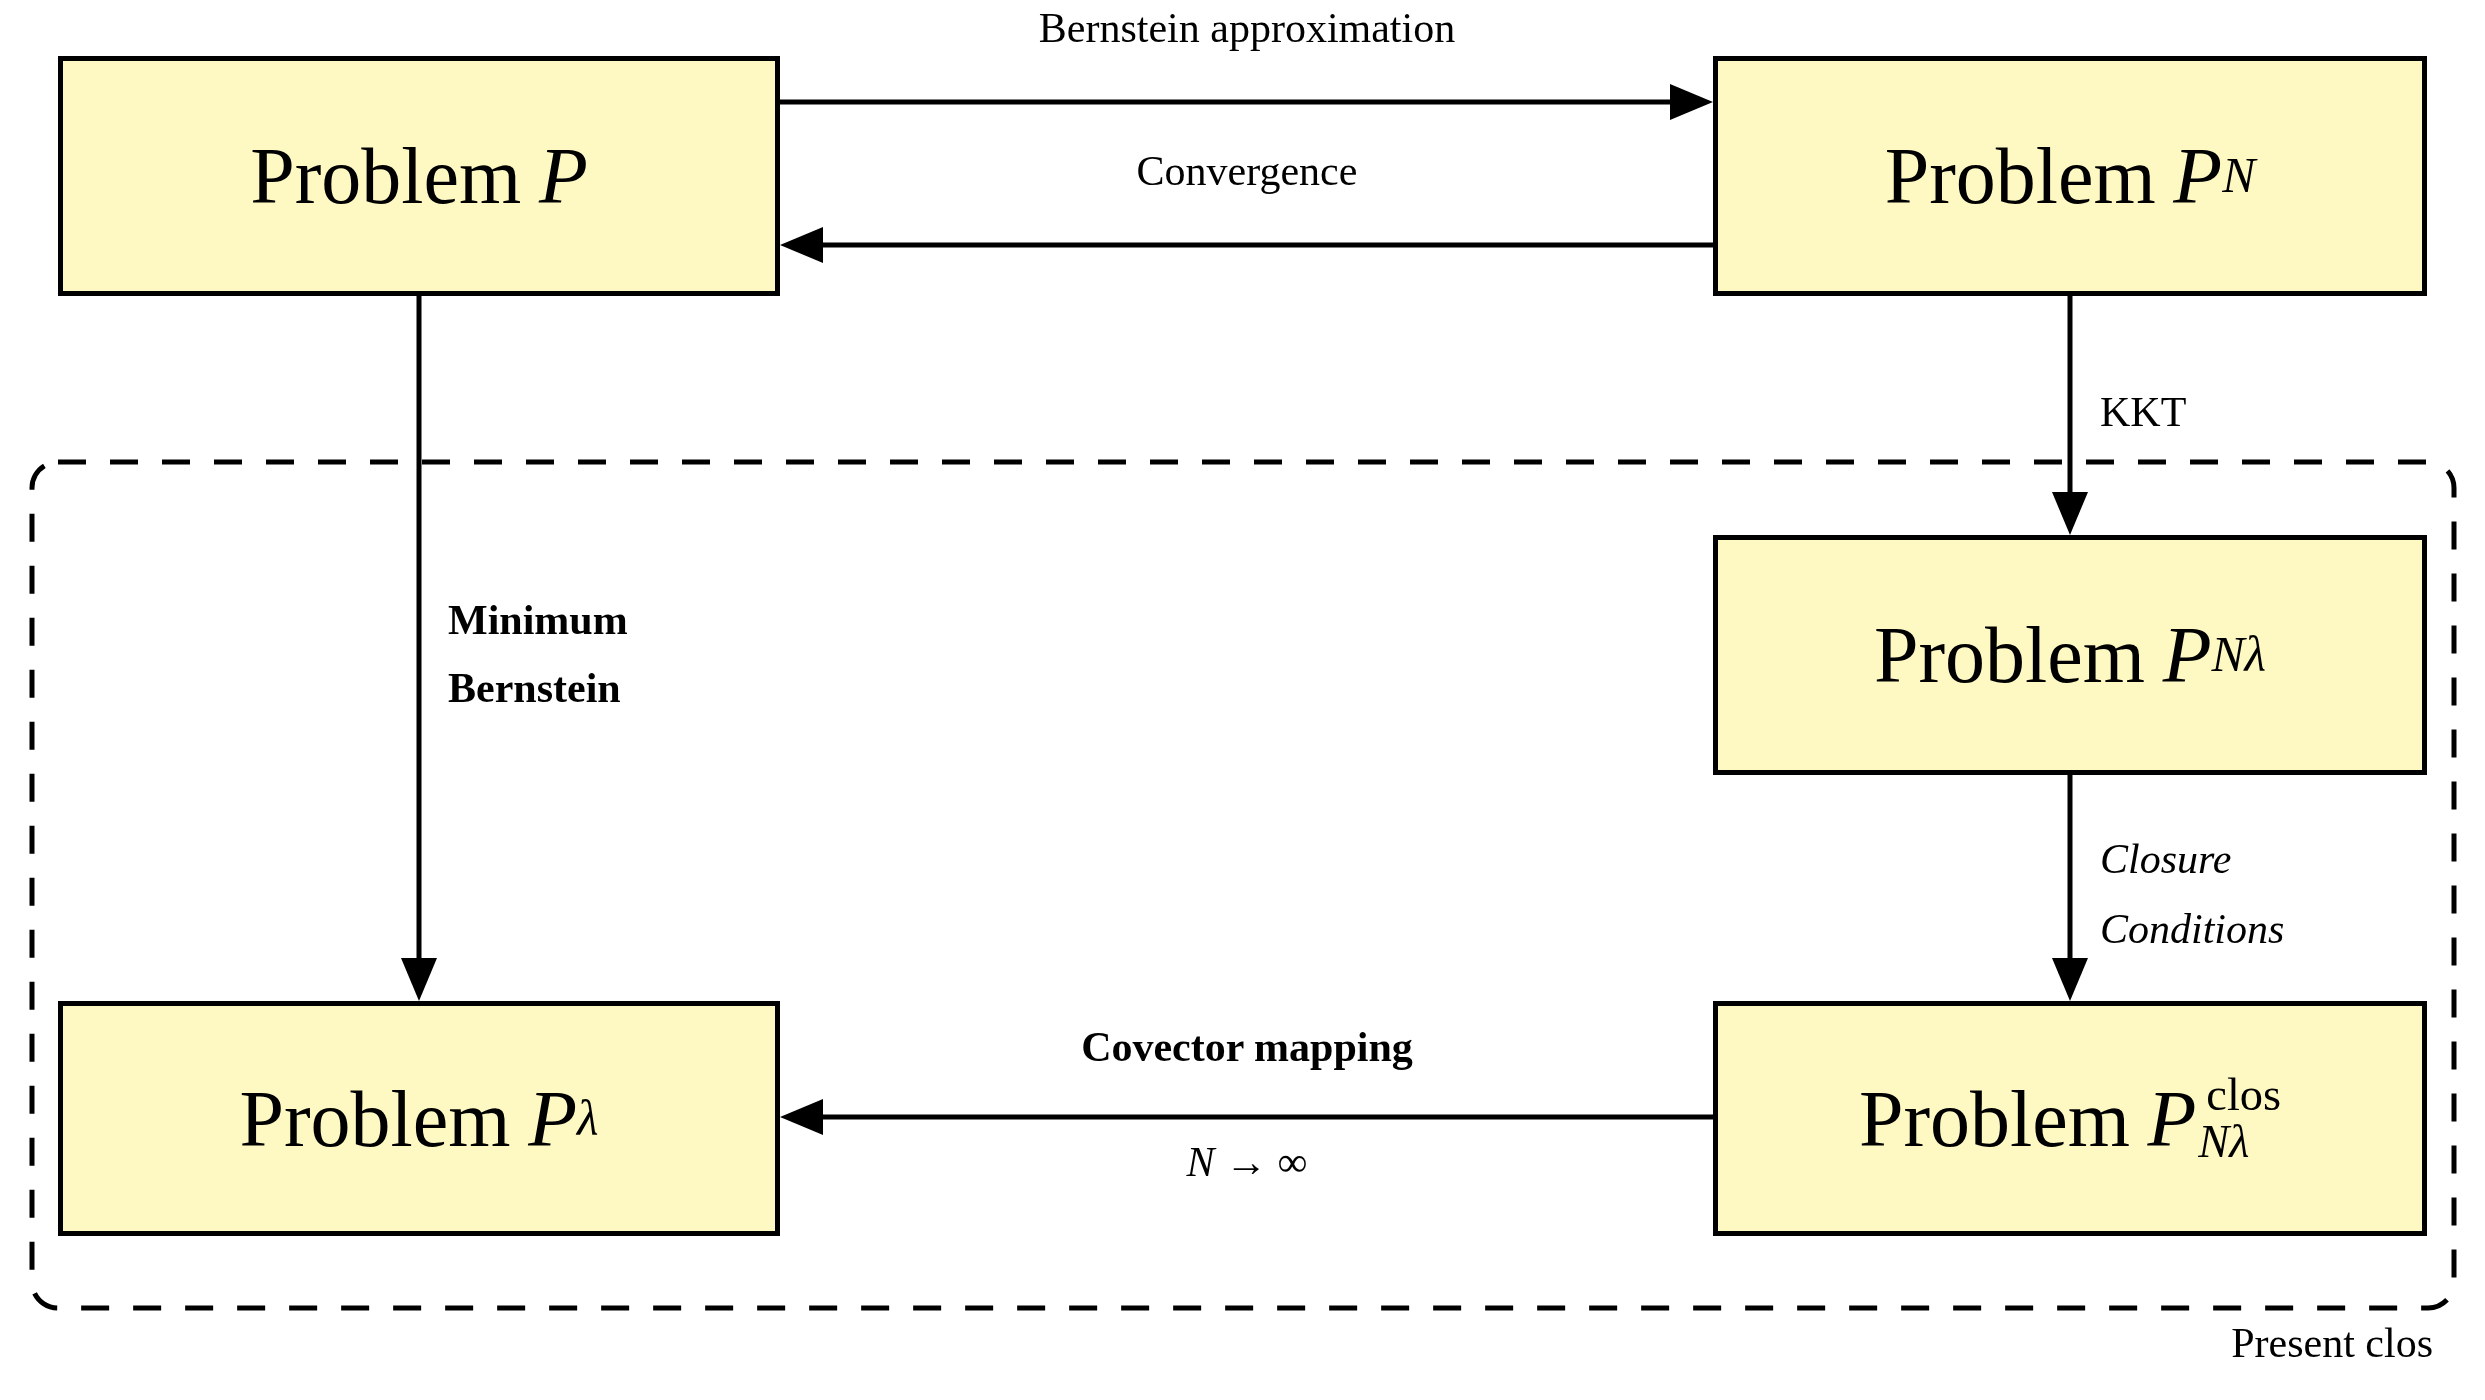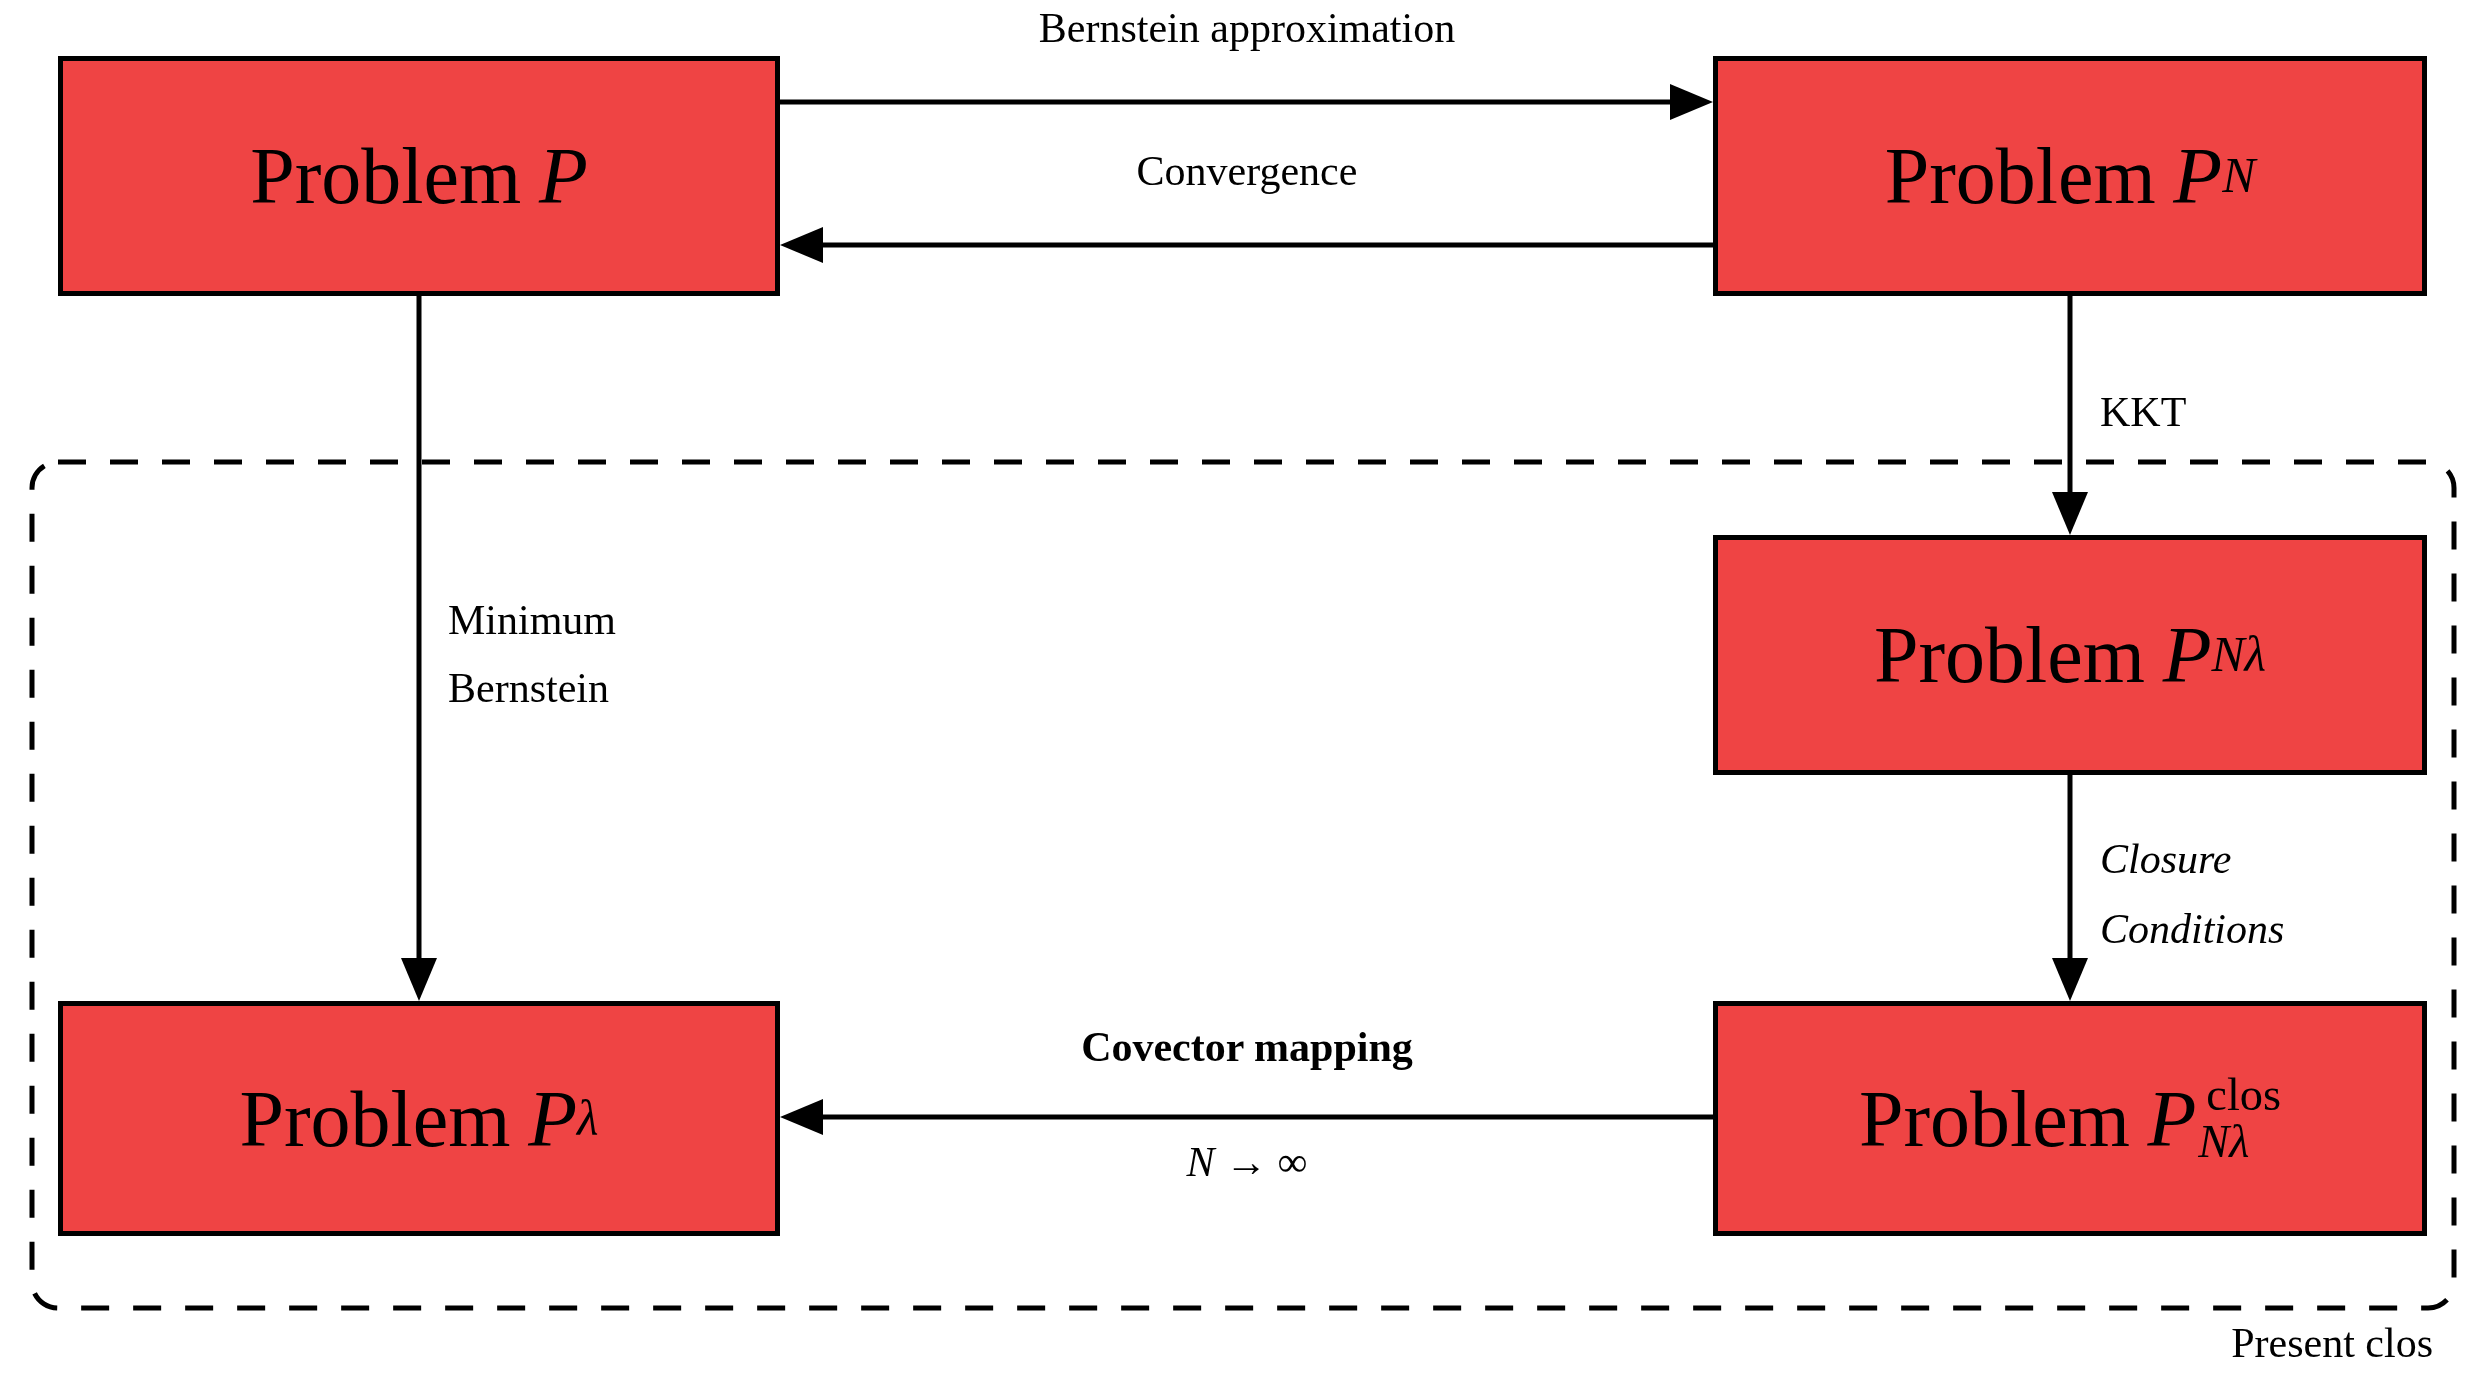--- a/index.html
+++ b/index.html
@@ -19,21 +19,21 @@
   .connectors {
     position: absolute;
     left: 0;
     top: 0;
     width: 2485px;
     height: 1400px;
   }
   .node {
     position: absolute;
     box-sizing: border-box;
-    background: #ef4444;
+    background: #fef9c3;
     border: 5px solid #000000;
     display: flex;
     align-items: center;
     justify-content: center;
     font-size: 80px;
     line-height: 1;
     white-space: nowrap;
   }
   .node .sym {
     font-style: italic;
@@ -56,21 +56,21 @@
   .node .stack .sup { font-style: normal; margin-left: 8px; }
   .node .stack .subrow { font-style: italic; }
 
   .edge-label {
     position: absolute;
     font-size: 42px;
     line-height: 1;
     white-space: nowrap;
   }
   .center-x { transform: translateX(-50%); }
-  .two-line { line-height: 68px; }
+  .two-line { line-height: 68px; font-weight: bold; }
   .two-line-wide { line-height: 70px; }
   .bold { font-weight: bold; }
   .ital { font-style: italic; }
 
   .box-problem-p        { left: 58px;   top: 56px;   width: 722px; height: 240px; }
   .box-problem-pn       { left: 1713px; top: 56px;   width: 714px; height: 240px; }
   .box-problem-pnlambda { left: 1713px; top: 535px;  width: 714px; height: 240px; }
   .box-problem-pclos    { left: 1713px; top: 1001px; width: 714px; height: 235px; }
   .box-problem-plambda  { left: 58px;   top: 1001px; width: 722px; height: 235px; }
 

